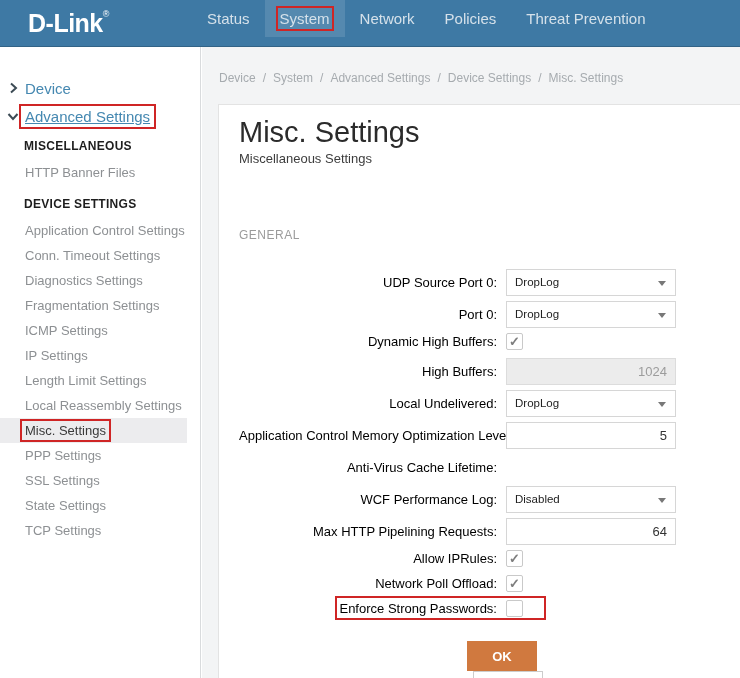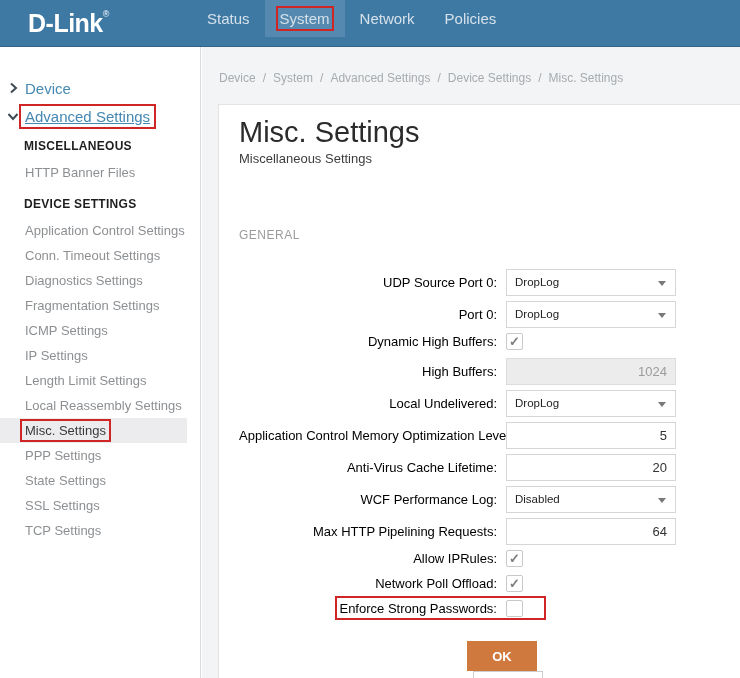--- a/index.html
+++ b/index.html
@@ -110,20 +110,23 @@
       </div>
     <div class="nav-item active">
         <span class="ann">System</span>
       </div>
     <div class="nav-item">
         <span>Network</span>
       </div>
     <div class="nav-item">
         <span>Policies</span>
       </div>
+    <div class="nav-item">
+        <span>Threat Prevention</span>
+      </div>
   </nav>
 </header>
 
 <aside class="sidebar">
   <div class="side-root">
     <svg class="chev" viewBox="0 0 14 14">
         <polyline points="5,2.5 10,7 5,11.5" fill="none" stroke="#3c4b55" stroke-width="2"></polyline>
       </svg>
     <span class="lbl">Device</span>
   </div>
@@ -141,22 +144,22 @@
   <div class="side-item"><span class="lbl">Application Control Settings</span></div>
   <div class="side-item"><span class="lbl">Conn. Timeout Settings</span></div>
   <div class="side-item"><span class="lbl">Diagnostics Settings</span></div>
   <div class="side-item"><span class="lbl">Fragmentation Settings</span></div>
   <div class="side-item"><span class="lbl">ICMP Settings</span></div>
   <div class="side-item"><span class="lbl">IP Settings</span></div>
   <div class="side-item"><span class="lbl">Length Limit Settings</span></div>
   <div class="side-item"><span class="lbl">Local Reassembly Settings</span></div>
   <div class="side-item selected"><span class="lbl ann">Misc. Settings</span></div>
   <div class="side-item"><span class="lbl">PPP Settings</span></div>
+  <div class="side-item"><span class="lbl">SSL Settings</span></div>
   <div class="side-item"><span class="lbl">State Settings</span></div>
-  <div class="side-item"><span class="lbl">SSL Settings</span></div>
   <div class="side-item"><span class="lbl">TCP Settings</span></div>
 </aside>
 
 <main class="content">
   <div class="breadcrumb">
     <span class="bc">Device</span><span class="bc-sep">/</span><span class="bc">System</span><span class="bc-sep">/</span><span class="bc">Advanced Settings</span><span class="bc-sep">/</span><span class="bc">Device Settings</span><span class="bc-sep">/</span><span class="bc">Misc. Settings</span>
   </div>
 
   <section class="card">
     <h1>Misc. Settings</h1>
@@ -199,21 +202,20 @@
         </div>
       </div>
 
       <div class="row">
         <div class="row-label">Application Control Memory Optimization Level:</div>
         <input class="txt" value="5" style="">
       </div>
 
       <div class="row">
         <div class="row-label">Anti-Virus Cache Lifetime:</div>
-        <input class="txt" value="20" style="">
       </div>
 
       <div class="row">
         <div class="row-label">WCF Performance Log:</div>
         <div class="select">
           <span class="select-value">Disabled</span>
           <i class="caret"></i>
         </div>
       </div>
 

